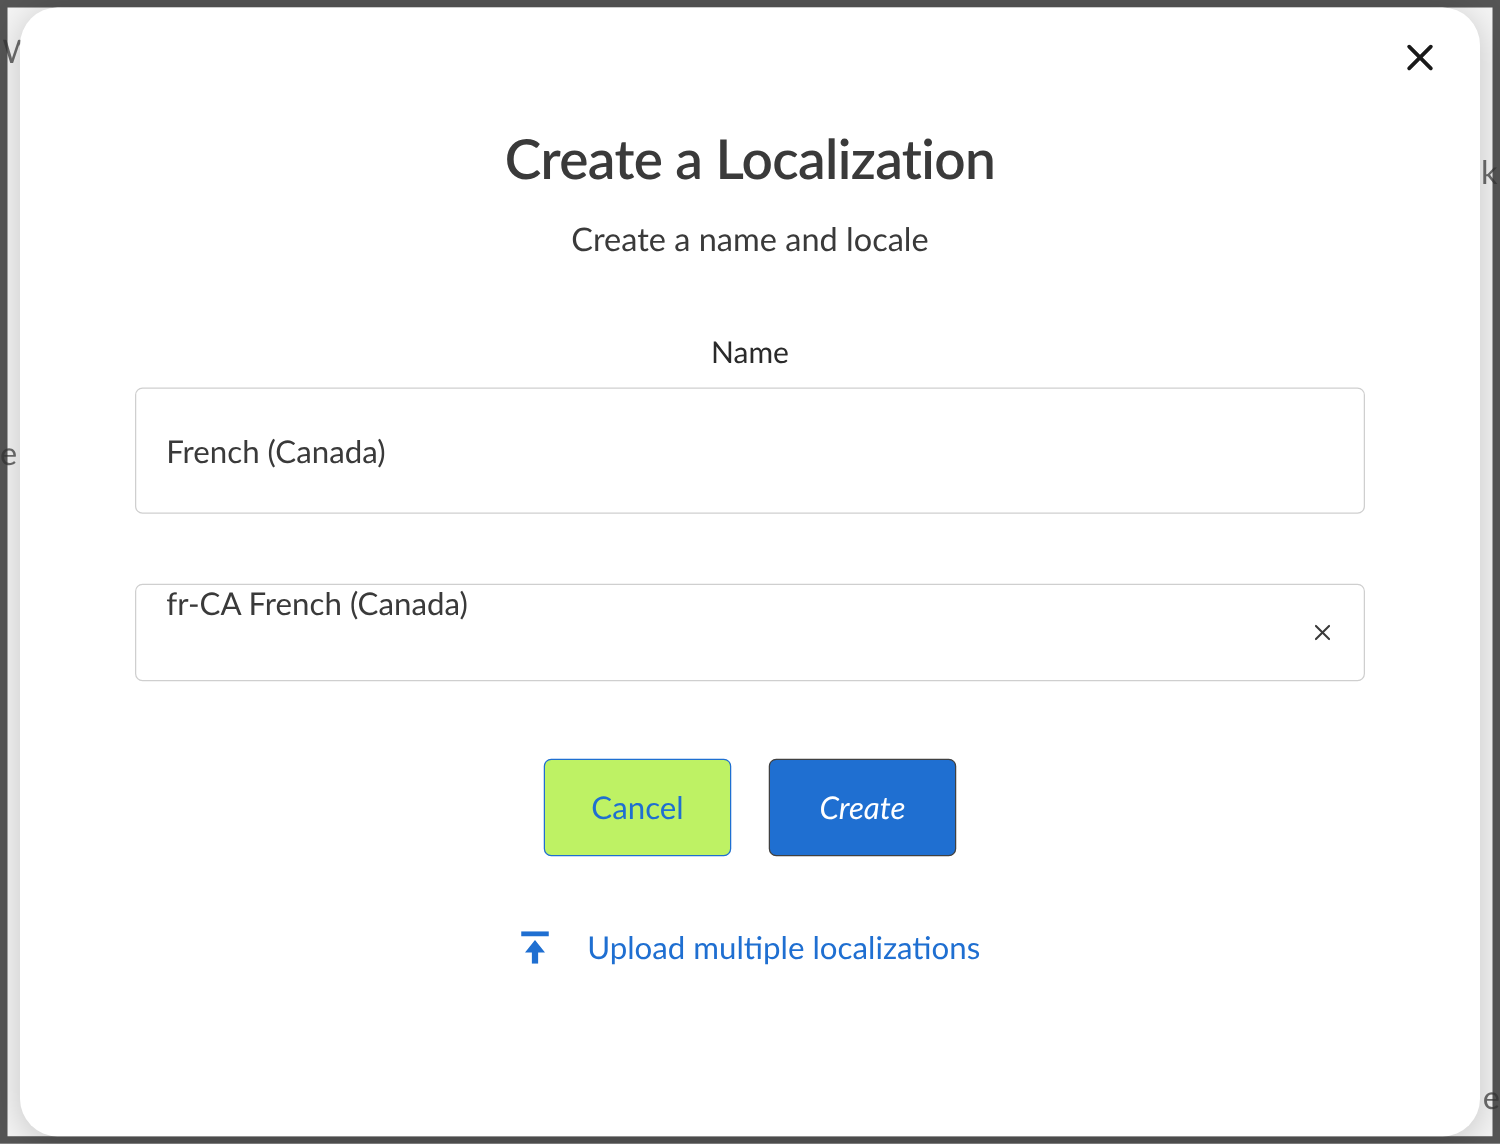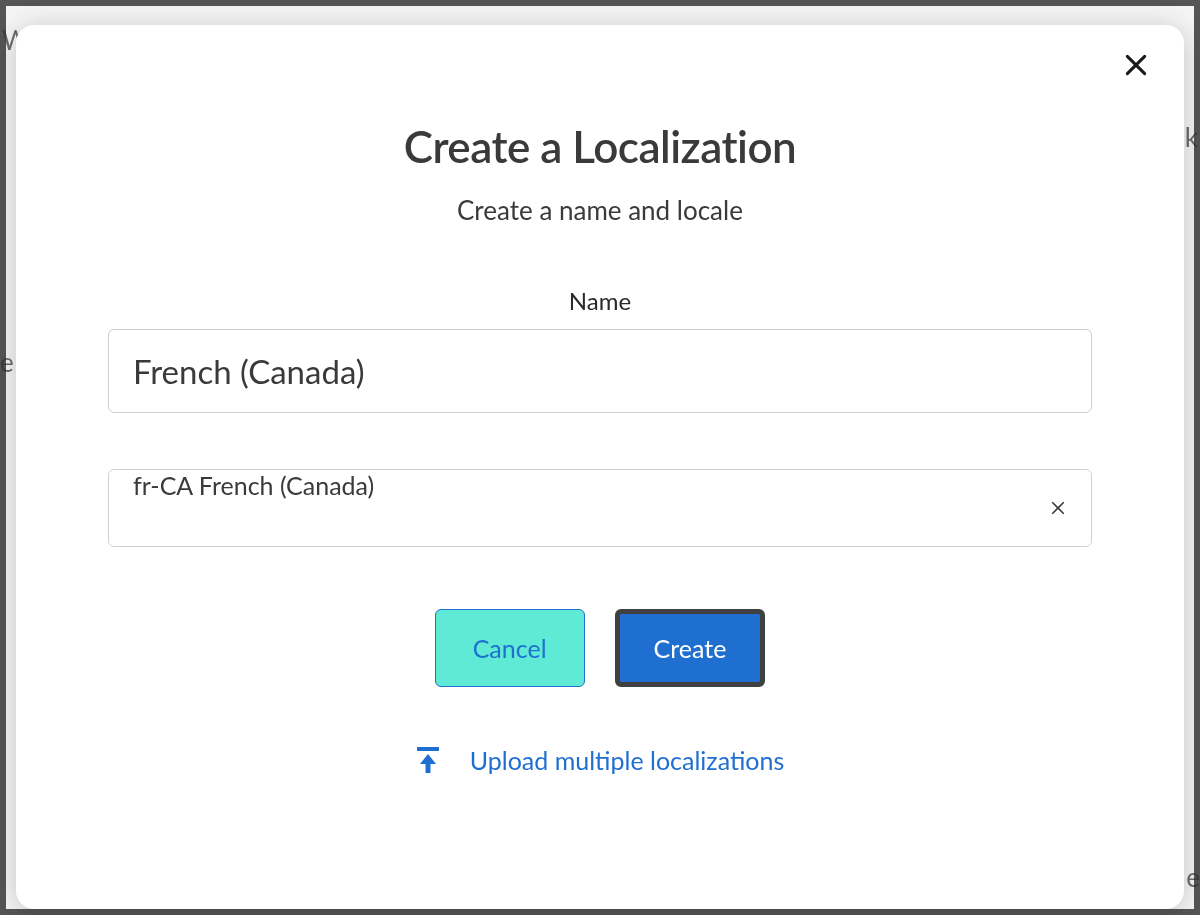--- a/index.html
+++ b/index.html
@@ -35,24 +35,23 @@
       opacity: 0.7;
     }
     
     .modal {
       position: absolute;
       top: 6px;
       left: 16px;
       right: 16px;
       bottom: 6px;
       background: #fff;
-      border-radius: 18px;
+      border-radius: 30px;
       box-shadow: 0 4px 30px rgba(0,0,0,0.2);
       padding: 30px 92px 60px 92px;
-      margin-top: 19px;
     }
     
     .close-btn {
       position: absolute;
       top: 22px;
       right: 30px;
       width: 36px;
       height: 36px;
       display: flex;
       align-items: center;
@@ -98,25 +97,25 @@
       display: block;
       font-size: 24px;
       font-weight: 400;
       color: #2a2a2a;
       margin-bottom: 14px;
       text-align: center;
     }
     
     .text-input {
       width: 100%;
-      height: 84px;
+      height: 101px;
       border: 1px solid #cfcfcf;
       border-radius: 6px;
       padding: 0 24px;
-      font-size: 33px;
+      font-size: 25px;
       color: #3a3a3a;
       font-family: inherit;
       outline: none;
     }
     
     .select-wrap {
       position: relative;
       width: 100%;
     }
     
@@ -168,29 +167,30 @@
       font-size: 25px;
       font-weight: 400;
       cursor: pointer;
       font-family: inherit;
       display: flex;
       align-items: center;
       justify-content: center;
     }
     
     .btn-secondary {
-      background: #5eead4;
+      background: #bef264;
       border: 1px solid #1f6fd1;
       color: #1f6fd1;
     }
     
     .btn-primary {
       background: #1f6fd1;
-      border: 5px solid #404040;
+      border: 1px solid #404040;
       color: #fff;
+      font-style: italic;
     }
     
     .upload-link {
       display: flex;
       align-items: center;
       justify-content: center;
       gap: 30px;
       margin-top: 58px;
       cursor: pointer;
     }

